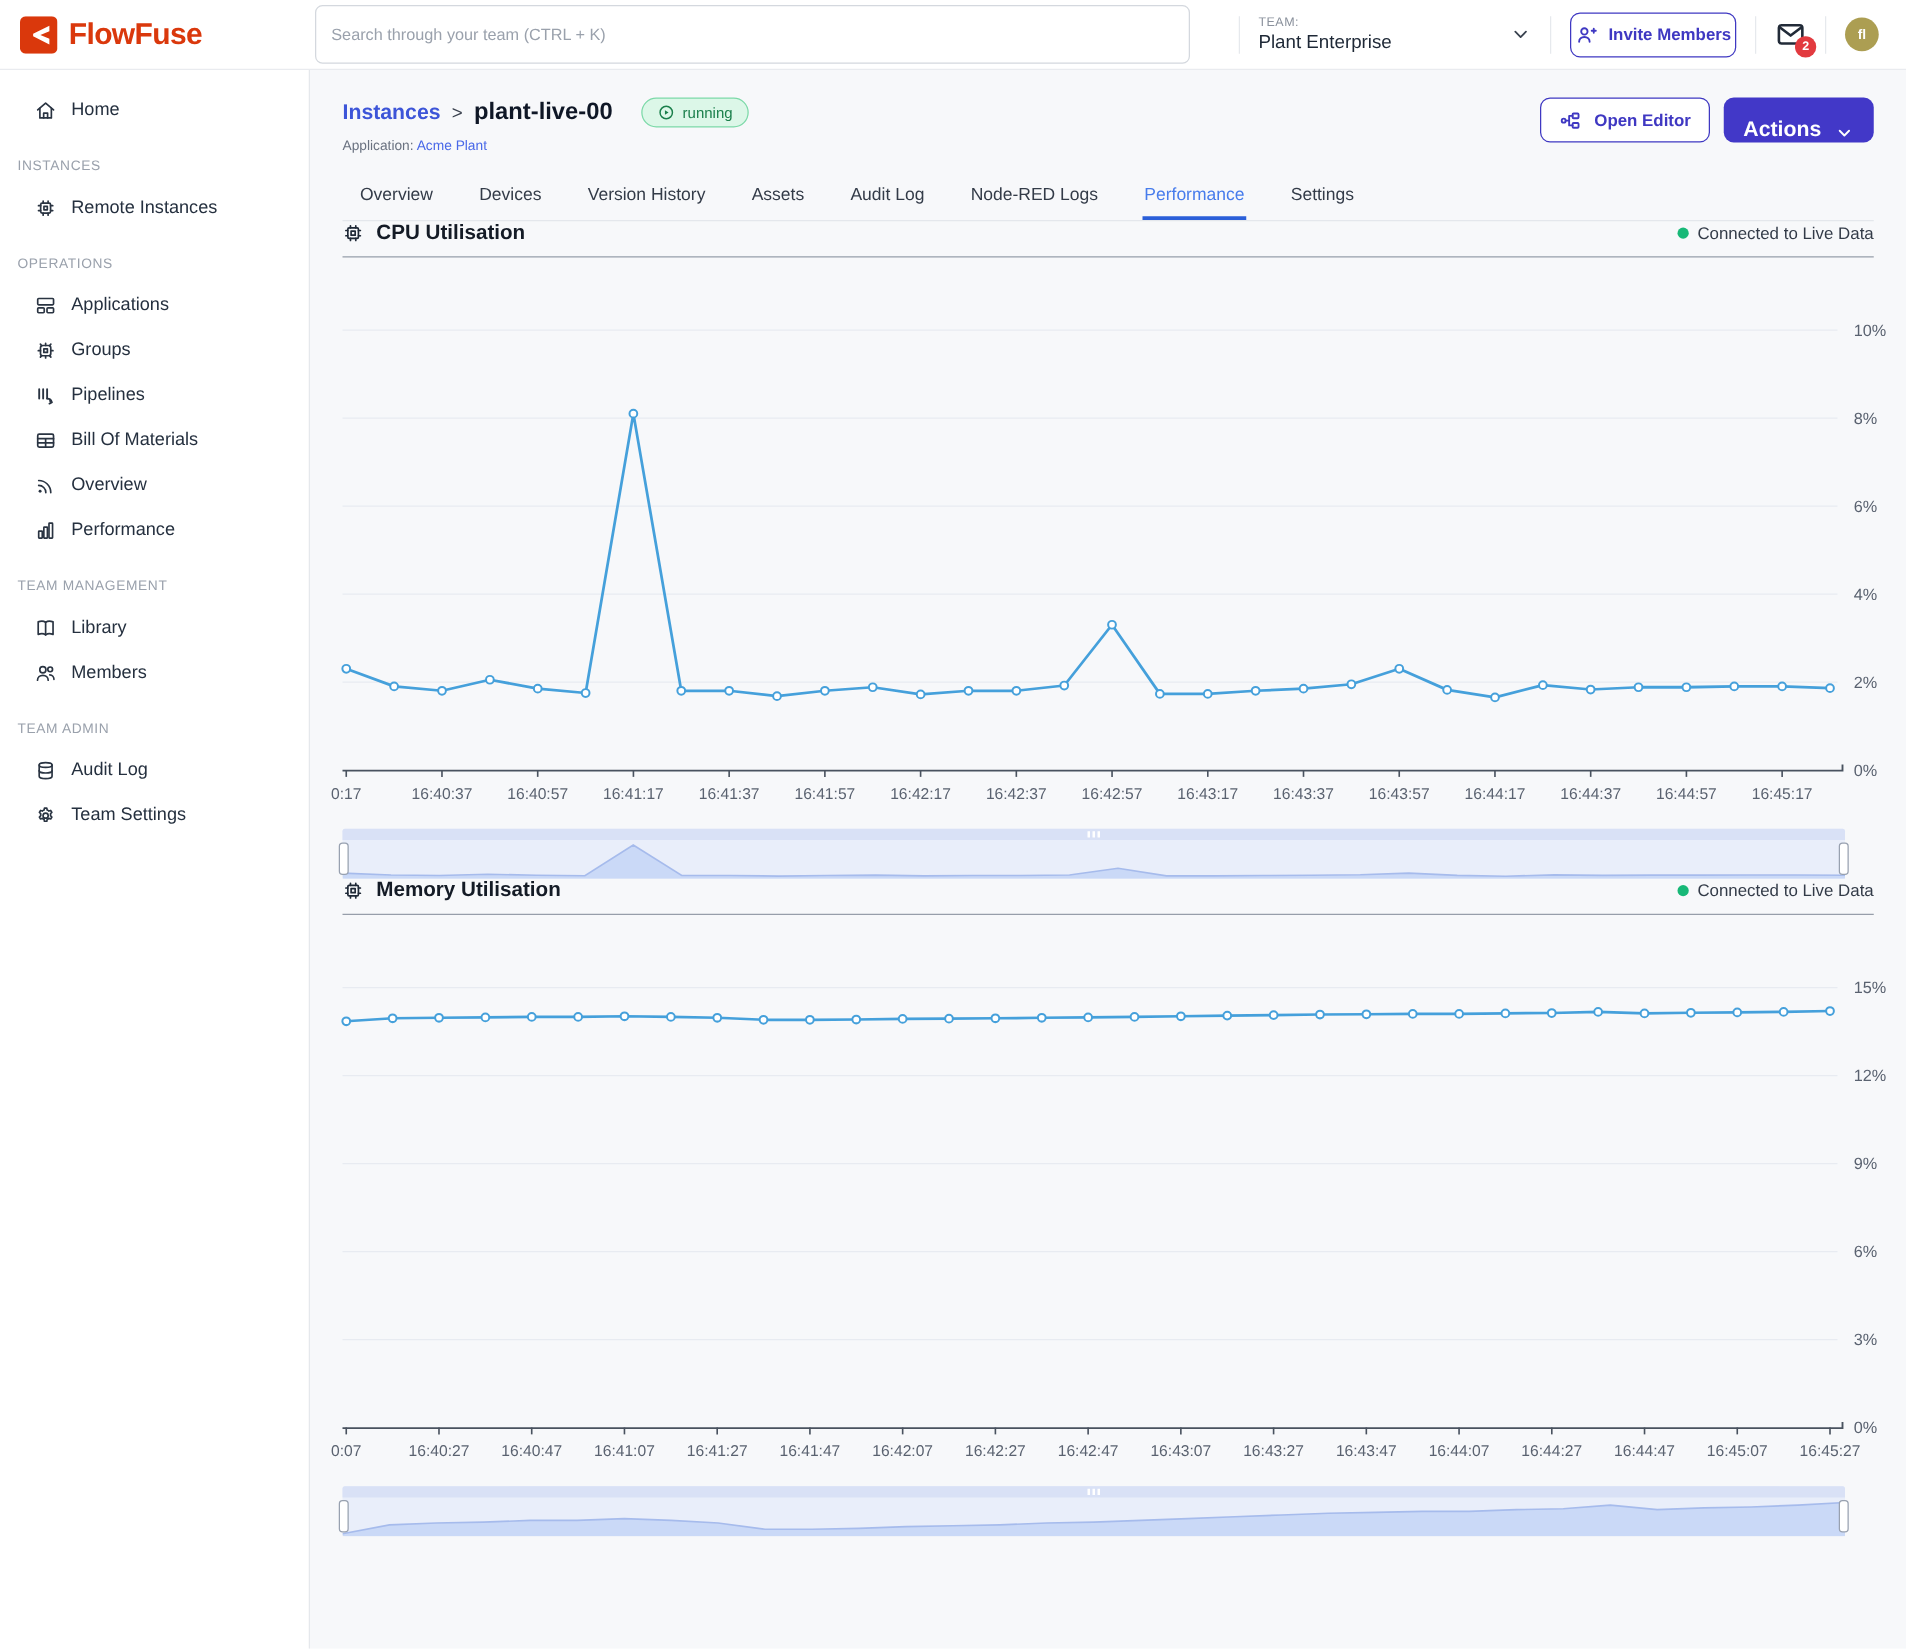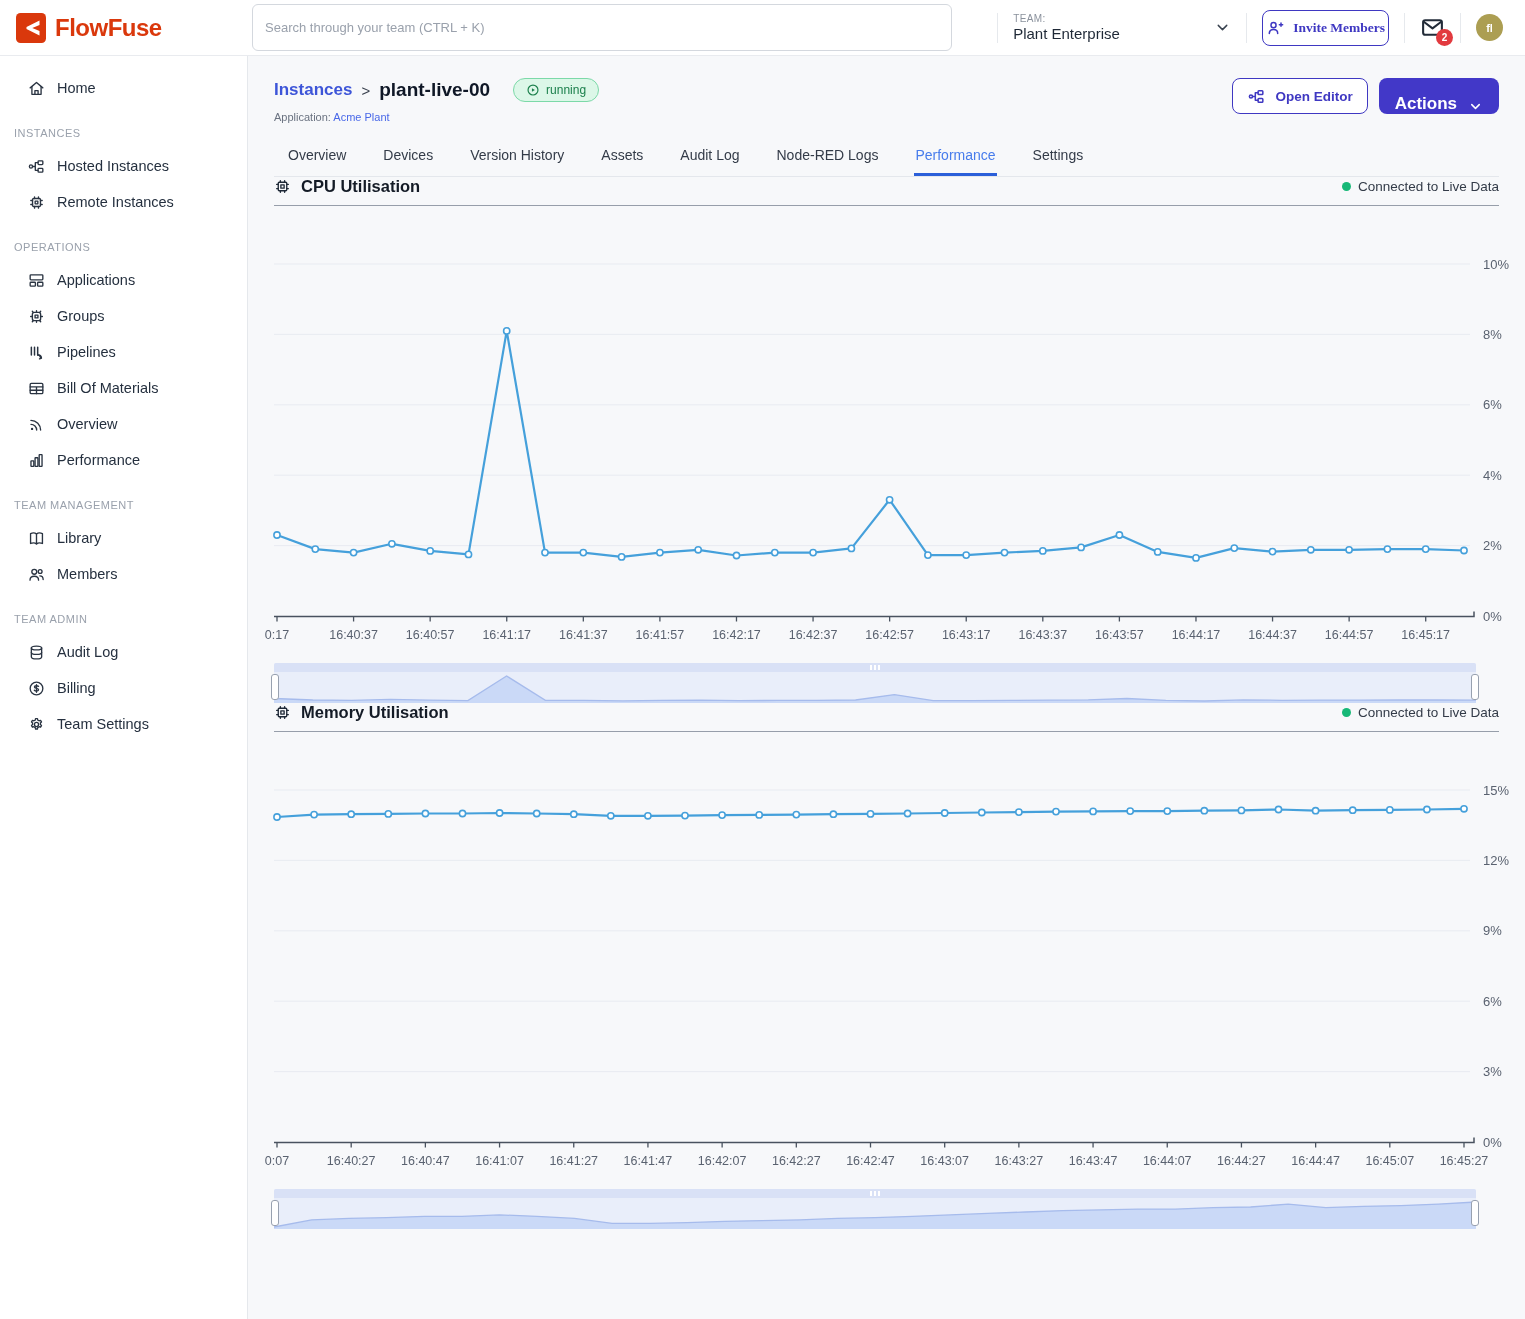--- a/index.html
+++ b/index.html
@@ -10,21 +10,21 @@
   .topbar{height:56px;background:#fff;border-bottom:1px solid #E9EBEF;display:flex;align-items:center;padding:0 22px 0 16px}
   .logo{display:flex;align-items:center;gap:9px;width:236px;cursor:pointer}
   .logo-text{font-size:24px;font-weight:bold;color:#DA380C;letter-spacing:-0.5px}
   .search{width:700px;height:47px;border:1px solid #D4D8DE;border-radius:6px;padding:0 12px;font-size:13px;color:#374151;background:#fff;outline:none}
   .search::placeholder{color:#9AA1AC}
   .top-right{margin-left:auto;display:flex;align-items:center;gap:15px}
   .vsep{width:1px;height:30px;background:#E6E9ED}
   .team{display:flex;align-items:center;justify-content:space-between;min-width:218px;cursor:pointer}
   .team-label{font-size:10px;color:#8A919C;letter-spacing:.4px}
   .team-name{font-size:15px;color:#1E2836;margin-top:1px}
-  .invite-btn{display:flex;align-items:center;gap:9px;border:1.6px solid #3F38C2;color:#3F38C2;font-weight:bold;font-size:13.5px;background:#fff;border-radius:8px;height:36px;padding:0 3px;cursor:pointer;font-family:Liberation Serif, serif}
+  .invite-btn{display:flex;align-items:center;gap:9px;border:1.6px solid #3F38C2;color:#3F38C2;font-weight:bold;font-size:13.5px;background:#fff;border-radius:8px;height:36px;padding:0 3px;cursor:pointer;font-family:Liberation Sans, sans-serif}
   .mail-wrap{position:relative;cursor:pointer;color:#222B38;display:flex}
   .mail-badge{position:absolute;right:-8px;bottom:-6px;background:#E23A3F;color:#fff;font-size:10px;font-weight:bold;min-width:17px;height:17px;border-radius:50%;display:flex;align-items:center;justify-content:center}
   .avatar{width:27px;height:27px;border-radius:50%;background:#AC9E52;color:#fff;font-size:11px;font-weight:bold;display:flex;align-items:center;justify-content:center;cursor:pointer}
 
   
   .layout{display:flex;height:1263px}
   .sidebar{width:248px;background:#fff;border-right:1px solid #E5E8EC;padding:14px 0 0;flex-shrink:0}
   .side-item{display:flex;align-items:center;gap:11px;height:36px;padding:0 14px 0 27px;font-size:14.5px;color:#25303F;cursor:pointer}
   .side-item svg{color:#2A3442;flex-shrink:0}
   .side-section{font-size:11px;color:#9AA1AC;letter-spacing:.5px;margin:21px 0 9px 14px}
@@ -117,29 +117,20 @@
           <path d="M4 11.2 12 4.4l8 6.8"></path>
           <path d="M6.2 9.8v9.6h11.6V9.8"></path>
           <path d="M10 19.4v-4.8h4v4.8"></path>
         </svg>
       <span>Home</span>
     </div>
 
     <div class="side-section">INSTANCES</div>
     <div class="side-item">
       <svg width="19" height="19" viewBox="0 0 24 24" fill="none" stroke="currentColor" stroke-width="1.7" stroke-linecap="round" stroke-linejoin="round">
-          <circle cx="5" cy="12" r="2"></circle>
-          <rect x="14" y="4.8" width="6" height="4.8" rx="1"></rect>
-          <rect x="14" y="14.4" width="6" height="4.8" rx="1"></rect>
-          <path d="M7 12h3.5M10.5 12V7.2H14M10.5 12v4.8H14"></path>
-        </svg>
-      <span>Hosted Instances</span>
-    </div>
-    <div class="side-item">
-      <svg width="19" height="19" viewBox="0 0 24 24" fill="none" stroke="currentColor" stroke-width="1.7" stroke-linecap="round" stroke-linejoin="round">
           <rect x="7" y="7" width="10" height="10" rx="1.5"></rect>
           <rect x="10.3" y="10.3" width="3.4" height="3.4"></rect>
           <path d="M9.5 7V4.8M14.5 7V4.8M9.5 19.2V17M14.5 19.2V17M7 9.5H4.8M7 14.5H4.8M19.2 9.5H17M19.2 14.5H17"></path>
         </svg>
       <span>Remote Instances</span>
     </div>
 
     <div class="side-section">OPERATIONS</div>
     <div class="side-item">
       <svg width="19" height="19" viewBox="0 0 24 24" fill="none" stroke="currentColor" stroke-width="1.7" stroke-linecap="round" stroke-linejoin="round">
@@ -208,27 +199,20 @@
     </div>
 
     <div class="side-section">TEAM ADMIN</div>
     <div class="side-item">
       <svg width="19" height="19" viewBox="0 0 24 24" fill="none" stroke="currentColor" stroke-width="1.7" stroke-linecap="round" stroke-linejoin="round">
           <ellipse cx="12" cy="6.3" rx="6.5" ry="2.4"></ellipse>
           <path d="M5.5 6.3V12c0 1.3 2.9 2.4 6.5 2.4s6.5-1.1 6.5-2.4V6.3"></path>
           <path d="M5.5 12v5.7c0 1.3 2.9 2.4 6.5 2.4s6.5-1.1 6.5-2.4V12"></path>
         </svg>
       <span>Audit Log</span>
-    </div>
-    <div class="side-item">
-      <svg width="19" height="19" viewBox="0 0 24 24" fill="none" stroke="currentColor" stroke-width="1.7" stroke-linecap="round" stroke-linejoin="round">
-          <circle cx="12" cy="12" r="8"></circle>
-          <path d="M12 7.2v9.6M14.6 9.3c-1.1-1.2-5.2-1.2-5.2.9 0 2.3 5.2 1.1 5.2 3.4 0 2-4.1 2-5.3.7"></path>
-        </svg>
-      <span>Billing</span>
     </div>
     <div class="side-item">
       <svg width="19" height="19" viewBox="0 0 24 24" fill="none" stroke="currentColor" stroke-width="1.7" stroke-linecap="round" stroke-linejoin="round">
           <path d="M10.8 4.5h2.4l.4 1.9a6 6 0 0 1 1.7 1l1.8-.6 1.2 2-1.4 1.3a6 6 0 0 1 0 2l1.4 1.3-1.2 2-1.8-.6a6 6 0 0 1-1.7 1l-.4 1.9h-2.4l-.4-1.9a6 6 0 0 1-1.7-1l-1.8.6-1.2-2 1.4-1.3a6 6 0 0 1 0-2L5.7 8.8l1.2-2 1.8.6a6 6 0 0 1 1.7-1Z"></path>
           <circle cx="12" cy="12" r="2.6"></circle>
         </svg>
       <span>Team Settings</span>
     </div>
   </aside>
 

